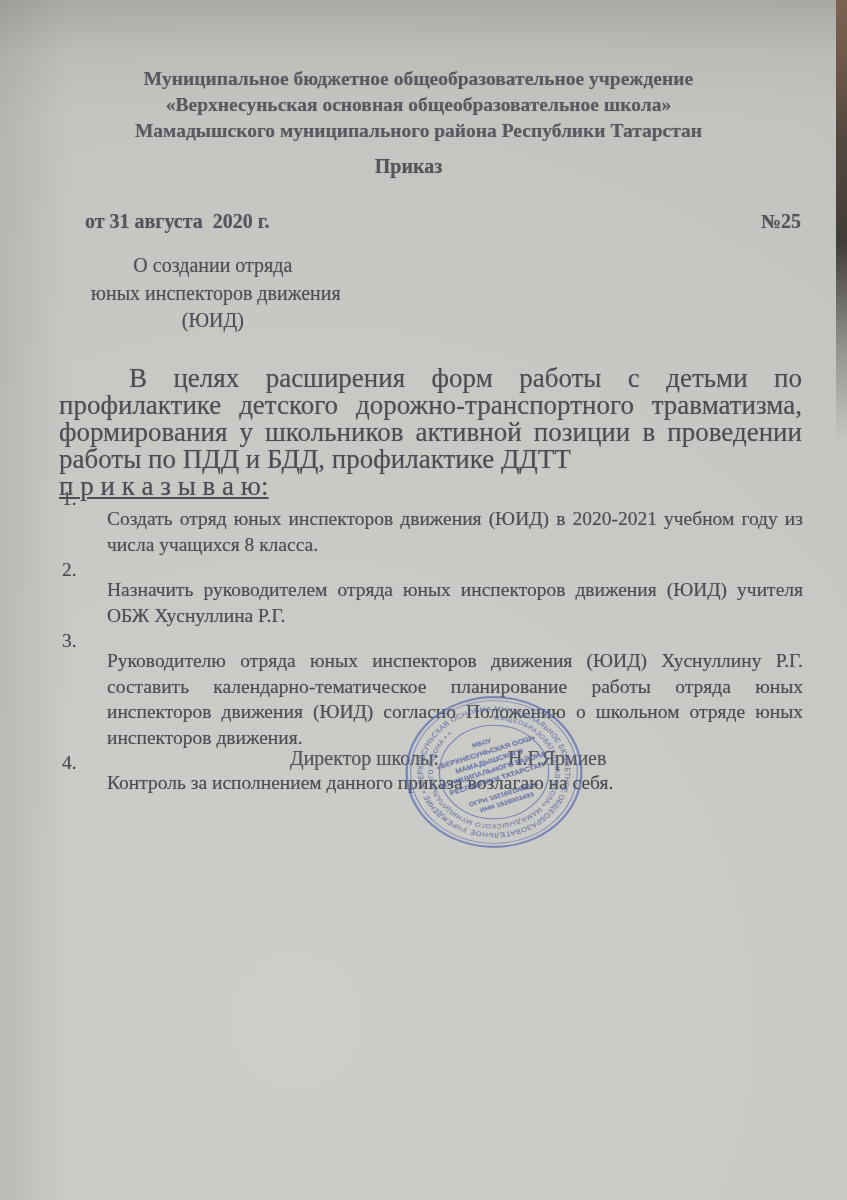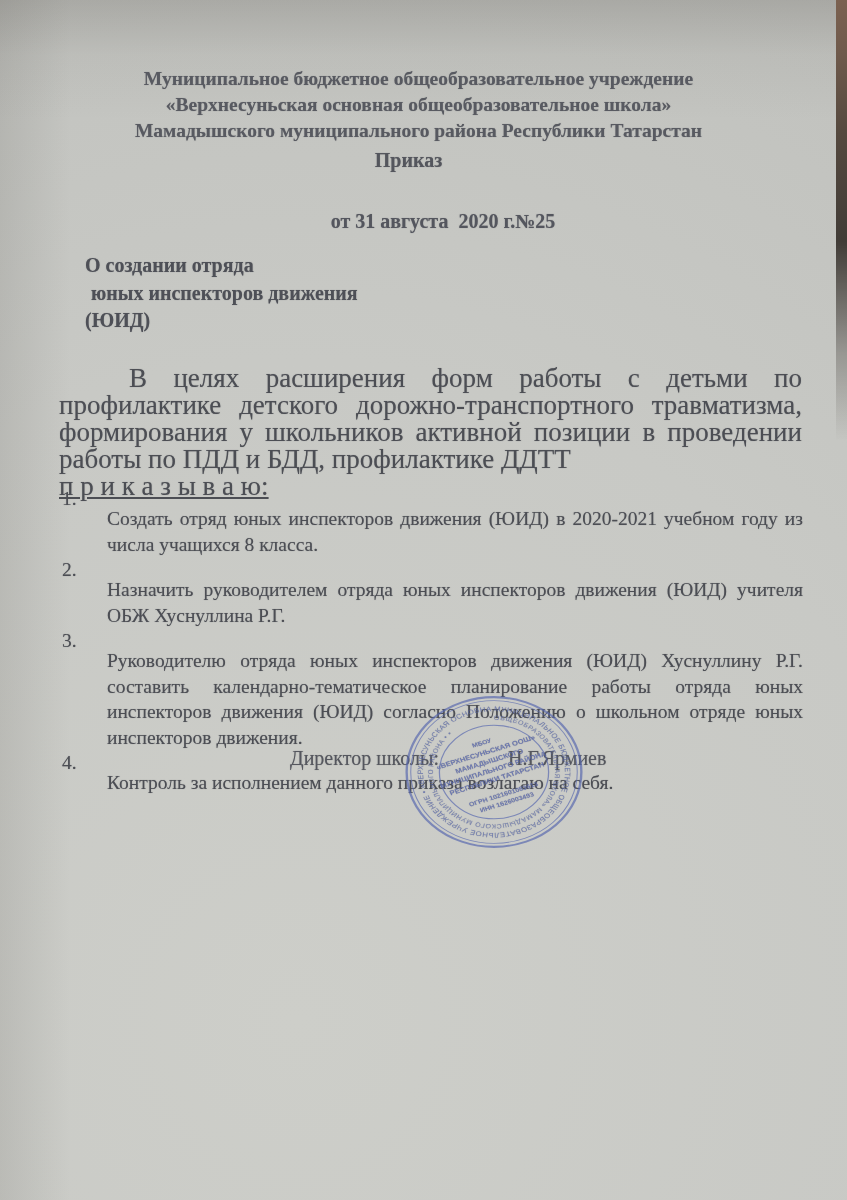--- a/index.html
+++ b/index.html
@@ -23,32 +23,32 @@
       #7b6150 0%, #6f5a4c 12%, #55493f 30%, #413c37 55%, rgba(65,60,55,0.35) 80%, rgba(65,60,55,0) 100%);
     filter:blur(0.6px);
     text-shadow:none;
   }
   .header{
     position:absolute;top:46px;left:30px;right:40px;
     text-align:center;font-weight:bold;
     font-size:19.5px;line-height:26px;color:#585a61;margin-top:20px;
   }
   .doctype{
-    position:absolute;top:149px;left:0;right:30px;
+    position:absolute;top:155px;left:0;right:30px;
     text-align:center;font-weight:bold;font-size:20px;color:#54565d;
   }
   .meta-row{
     position:absolute;top:210px;left:85px;right:46px;
-    display:flex;justify-content:center;
+    display:flex;justify-content:space-between;
     font-weight:bold;font-size:20px;color:#54565e;
   }
   .meta-row .date{white-space:pre;}
   .subject{
     position:absolute;top:252px;left:85px;
-    font-weight:bold;font-size:20px;line-height:27.5px;color:#4e5057;
+    font-weight:normal;font-size:20px;line-height:27.5px;color:#4e5057;text-align:center;
   }
   .subject .l2{padding-left:6px;}
   .bodytext{
     position:absolute;top:365px;left:59px;right:45px;
     font-size:27px;line-height:27px;
   }
   .preamble{text-align:justify;text-indent:70px;}
   .order-word{margin-top:0px;text-decoration:underline;}
   .order-list{
     position:absolute;top:486px;left:59px;right:44px;

